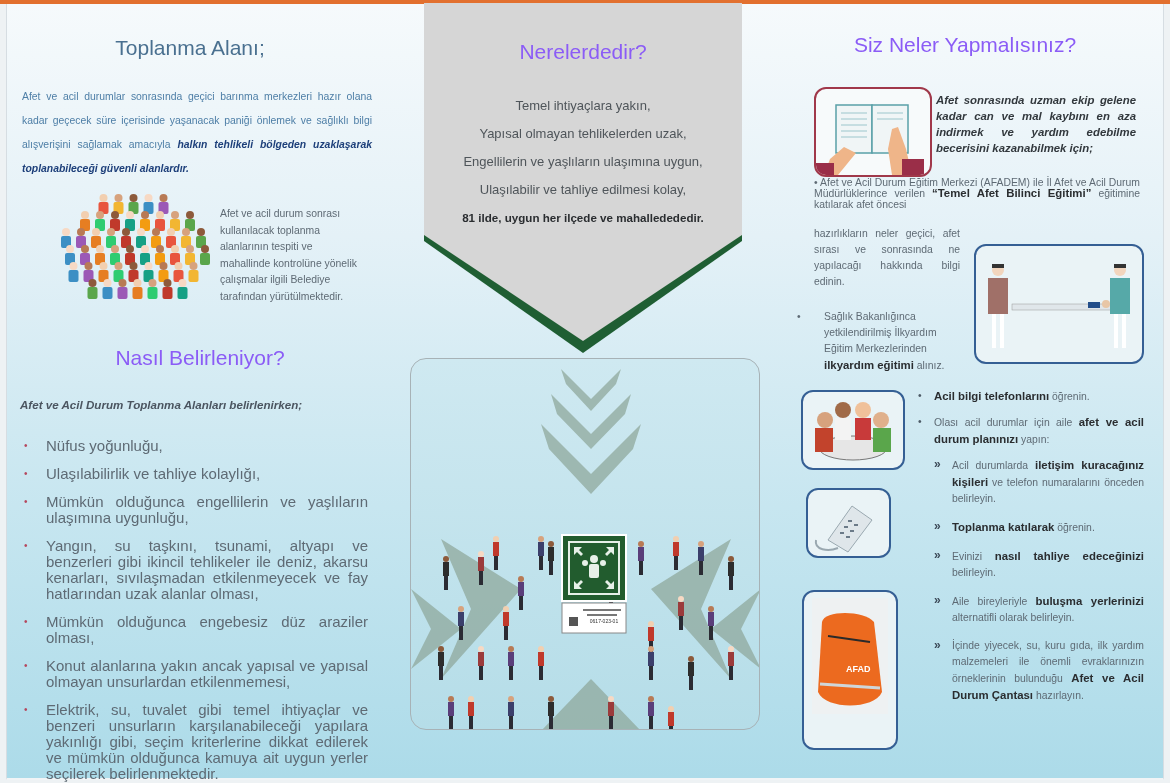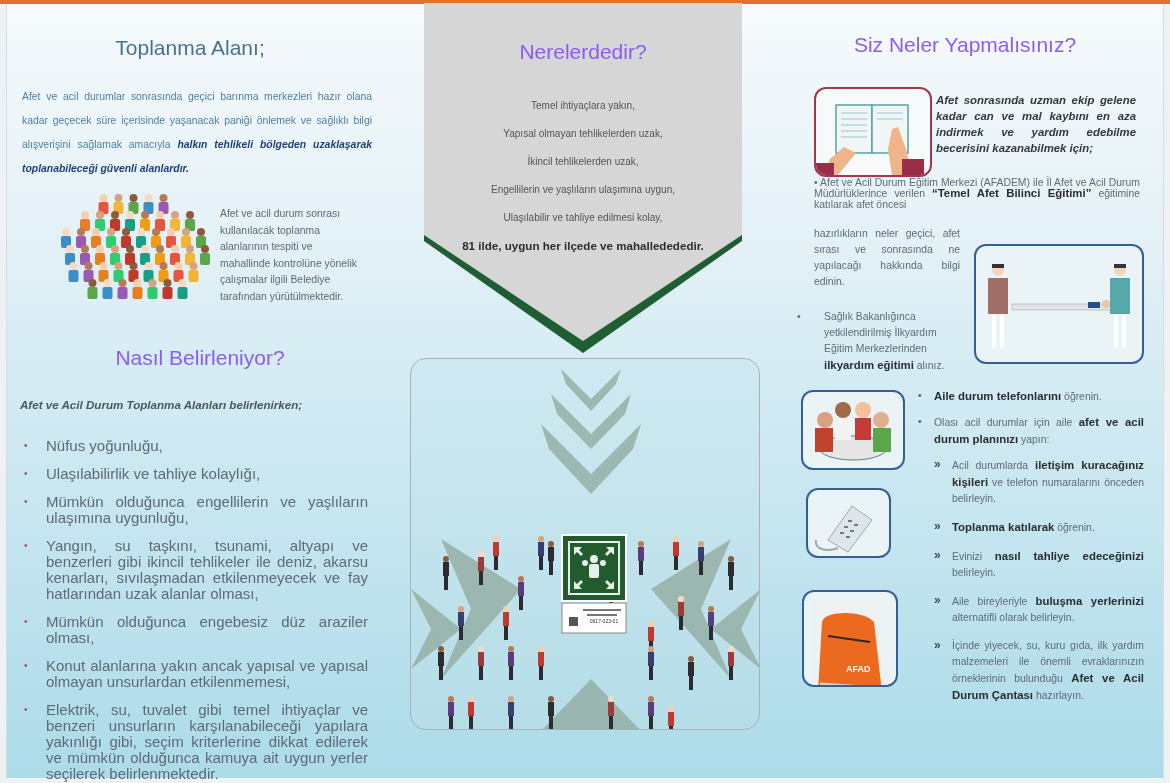--- a/index.html
+++ b/index.html
@@ -23,40 +23,40 @@
   #t2 { left: 40px; top: 346px; width: 320px; }
   #crit-head { position: absolute; left: 20px; top: 398px; width: 370px; font-style: italic; font-weight: bold; font-size: 11.6px; color: #4b5560; }
   #crit-list { position: absolute; left: 20px; top: 426px; width: 348px; list-style: none; }
   #crit-list li { position: relative; padding-left: 26px; font-size: 15px; line-height: 16px; color: #5e6a74; text-align: justify; margin-bottom: 11px; margin-top: 12px; }
   #crit-list li::before { content: "•"; position: absolute; left: 4px; top: 0; color: #b5485e; font-size: 10px; }
 
   
   #mid-panel { position: absolute; left: 420px; top: 3px; width: 326px; height: 350px; }
   #t3 { left: 420px; top: 40px; width: 326px; font-size: 21px; }
   #where-list { position: absolute; left: 420px; top: 92px; width: 326px; list-style: none; text-align: center; }
-  #where-list li { font-size: 10px; line-height: 28px; color: #4f555a; }
+  #where-list li { font-size: 13px; line-height: 28px; color: #4f555a; }
   #where-list li.bold { font-weight: bold; font-size: 11.6px; color: #2a2d30; }
   #illus { position: absolute; left: 410px; top: 358px; width: 350px; height: 372px; border: 1.5px solid #a7b2b6; border-radius: 16px; overflow: hidden; background: linear-gradient(#cfe9f1, #b5dde8); }
 
   
   #t4 { left: 790px; top: 33px; width: 350px; }
   .frame { position: absolute; border: 2px solid #355f94; border-radius: 12px; background: #eaf3f6; overflow: hidden; }
   #book-frame { left: 814px; top: 87px; width: 118px; height: 90px; border-color: #a0384a; background: #f7fafb; }
   #why { position: absolute; left: 936px; top: 92px; width: 200px; font-size: 11.4px; line-height: 16px; font-weight: bold; font-style: italic; color: #32383d; text-align: justify; }
   #afadem { position: absolute; left: 814px; top: 177px; width: 326px; font-size: 10.4px; line-height: 11px; color: #5e6a74; text-align: justify; }
   #afadem b { color: #2a2d30; font-size: 11.4px; }
   #afadem-cont { position: absolute; left: 814px; top: 226px; width: 146px; font-size: 10.4px; line-height: 16px; color: #5e6a74; text-align: justify; }
   #stretcher-frame { left: 974px; top: 244px; width: 170px; height: 120px; }
   #ilkyardim { position: absolute; left: 797px; top: 309px; width: 170px; font-size: 10.4px; line-height: 16px; color: #5e6a74; }
   #ilkyardim .bul { position: absolute; left: 0; top: 0; }
   #ilkyardim .txt { padding-left: 27px; }
   #ilkyardim b { color: #2a2d30; font-size: 11.4px; }
   #meeting-frame { left: 801px; top: 390px; width: 104px; height: 80px; }
   #phone-frame { left: 806px; top: 488px; width: 85px; height: 70px; }
-  #bag-frame { left: 802px; top: 590px; width: 96px; height: 97px; }
+  #bag-frame { left: 802px; top: 590px; width: 96px; height: 160px; }
   #todo-list { position: absolute; left: 918px; top: 388px; width: 226px; list-style: none; }
   #todo-list li { position: relative; font-size: 10.4px; line-height: 16px; color: #5e6a74; text-align: justify; margin-bottom: 9px; }
   #todo-list li b { color: #2a2d30; font-size: 11.4px; }
   #todo-list li.lvl1 { padding-left: 16px; }
   #todo-list li.lvl1::before { content: "•"; position: absolute; left: 0; top: 0; color: #4c5a66; }
   #todo-list li.lvl2 { padding-left: 34px; margin-bottom: 12px; }
   #todo-list li.lvl2::before { content: "»"; position: absolute; left: 16px; top: -1px; color: #3c4a58; font-weight: bold; font-size: 12px; }
 </style>
 </head>
 <body>
@@ -186,21 +186,20 @@
 </ul>
 
 <svg id="mid-panel" viewBox="0 0 326 350">
   <polygon points="4,0 322,0 322,238 163,350 4,238" fill="#1f5e33"></polygon>
   <polygon points="4,0 322,0 322,232 163,338 4,232" fill="#d6d6d6"></polygon>
 </svg>
 <h2 class="h-title" id="t3">Nerelerdedir?</h2>
 <ul id="where-list">
   <li>Temel ihtiyaçlara yakın,</li>
   <li>Yapısal olmayan tehlikelerden uzak,</li>
-  <li>İkincil tehlikelerden uzak,</li>
   <li>Engellilerin ve yaşlıların ulaşımına uygun,</li>
   <li>Ulaşılabilir ve tahliye edilmesi kolay,</li>
   <li class="bold">81 ilde, uygun her ilçede ve mahalledededir.</li>
 </ul>
 
 <div id="illus">
   <svg width="350" height="372" viewBox="0 0 350 372">
     <g fill="#8fa89c" opacity="0.75">
       <polygon points="150,10 180,40 210,10 205,25 180,52 155,25"></polygon>
       <polygon points="140,35 180,75 220,35 214,55 180,90 146,55"></polygon>
@@ -408,20 +407,20 @@
   <svg width="92" height="128" viewBox="0 0 92 128">
     <rect x="8" y="6" width="76" height="116" fill="#eef1f2"></rect>
     <path d="M18 30 C20 18 60 18 70 30 L78 100 C70 118 22 118 14 100Z" fill="#ec6a1f"></path>
     <path d="M24 44 L66 50" stroke="#2a2a2a" stroke-width="2"></path>
     <path d="M16 92 L76 96" stroke="#cfd6d8" stroke-width="3"></path>
     <text x="42" y="80" font-size="9" font-weight="bold" fill="#ffffff" font-family="Liberation Sans, sans-serif">AFAD</text>
   </svg>
 </div>
 
 <ul id="todo-list">
-  <li class="lvl1"><span></span><b>Aile durum telefonlarını</b><span> öğrenin.</span></li>
+  <li class="lvl1"><span></span><b>Acil bilgi telefonlarını</b><span> öğrenin.</span></li>
   <li class="lvl1"><span>Olası acil durumlar için aile </span><b>afet ve acil durum planınızı</b><span> yapın:</span></li>
   <li class="lvl2"><span>Acil durumlarda </span><b>iletişim kuracağınız kişileri</b><span> ve telefon numaralarını önceden belirleyin.</span></li>
   <li class="lvl2"><span></span><b>Toplanma katılarak</b><span> öğrenin.</span></li>
   <li class="lvl2"><span>Evinizi </span><b>nasıl tahliye edeceğinizi</b><span> belirleyin.</span></li>
   <li class="lvl2"><span>Aile bireyleriyle </span><b>buluşma yerlerinizi</b><span> alternatifli olarak belirleyin.</span></li>
   <li class="lvl2"><span>İçinde yiyecek, su, kuru gıda, ilk yardım malzemeleri ile önemli evraklarınızın örneklerinin bulunduğu </span><b>Afet ve Acil Durum Çantası</b><span> hazırlayın.</span></li>
 </ul>
 
 </body></html>

